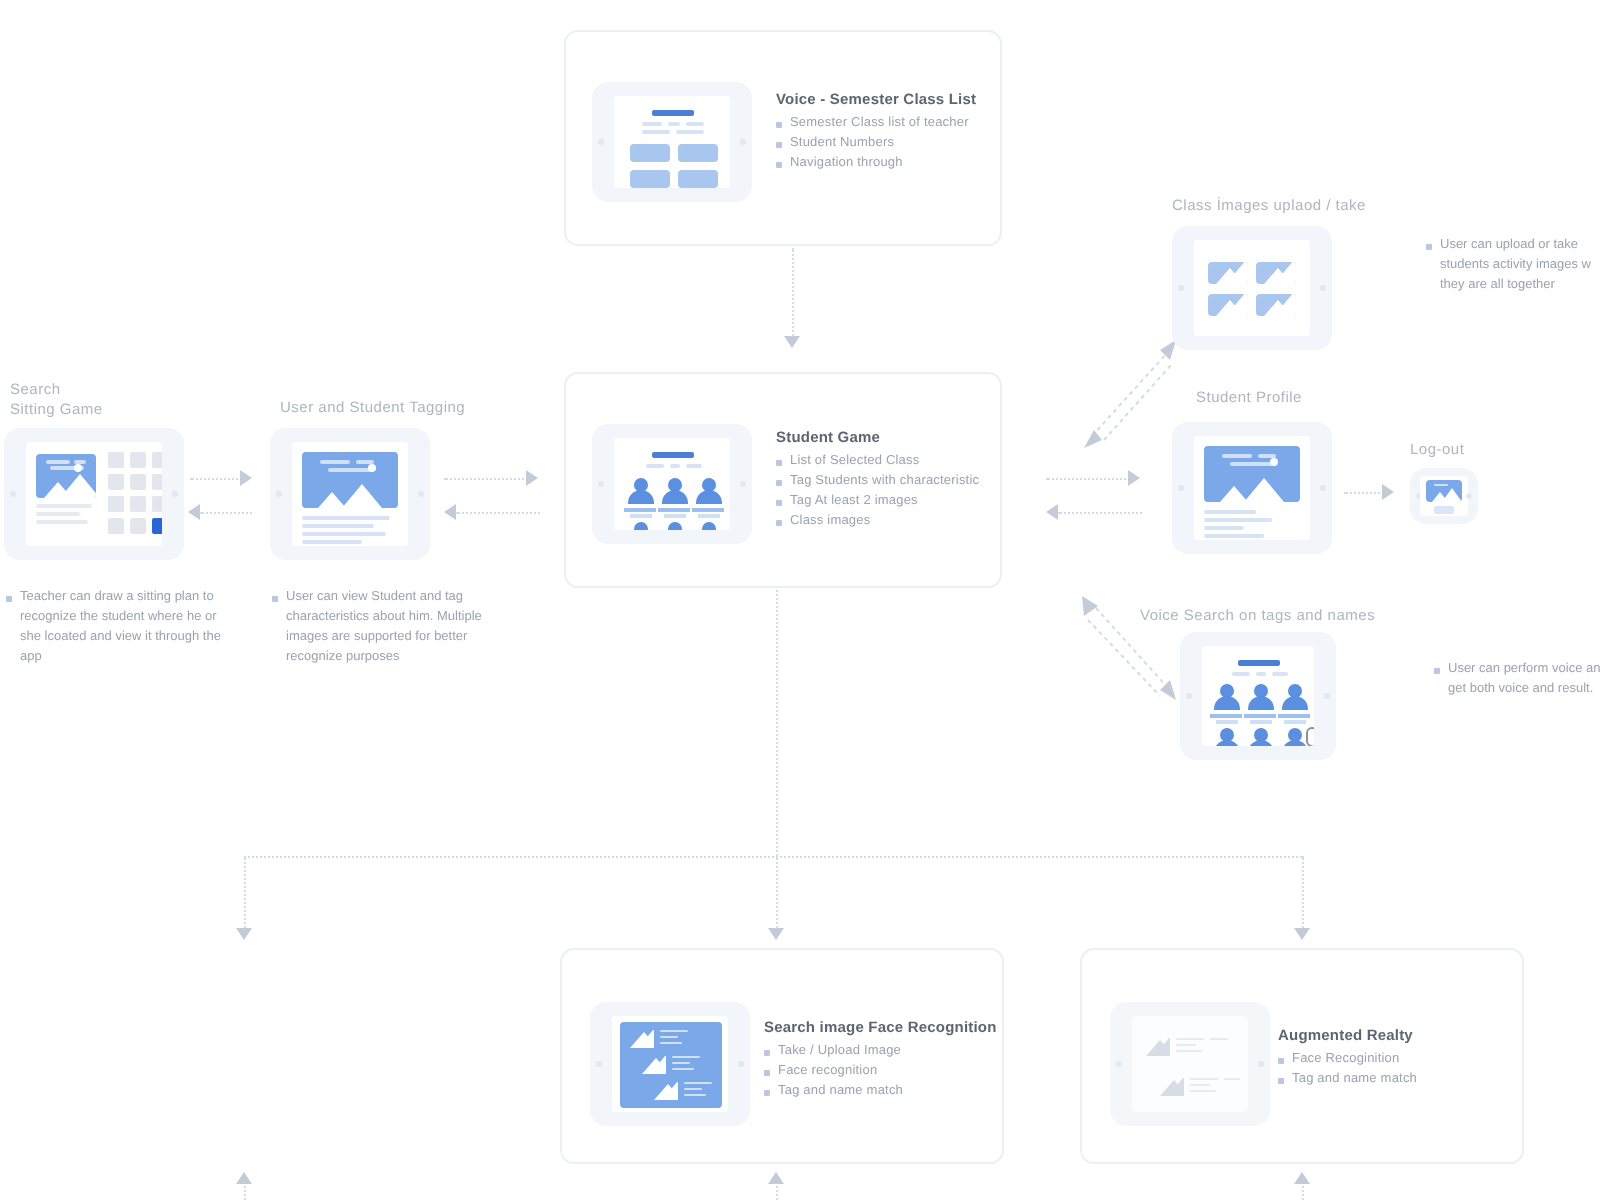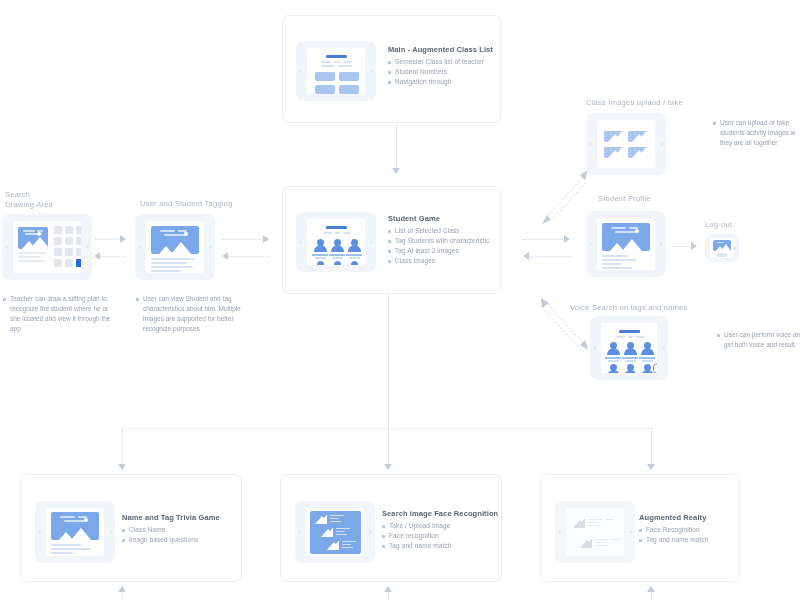--- a/index.html
+++ b/index.html
@@ -202,21 +202,21 @@
         <div class="bar" style="left:27px;top:13px;width:6px;height:1.5px;"></div>
         <div class="bar" style="left:36px;top:13px;width:9px;height:1.5px;"></div>
         <div class="bar" style="left:14px;top:17px;width:14px;height:1.5px;"></div>
         <div class="bar" style="left:31px;top:17px;width:14px;height:1.5px;"></div>
         <div class="tile" style="left:8px;top:24px;width:20px;height:9px;"></div>
         <div class="tile" style="left:32px;top:24px;width:20px;height:9px;"></div>
         <div class="tile" style="left:8px;top:37px;width:20px;height:9px;"></div>
         <div class="tile" style="left:32px;top:37px;width:20px;height:9px;"></div>
       </div>
     </div>
-    <div class="ttl" style="left:105px;top:29px;">Main - Augmented Class List</div>
+    <div class="ttl" style="left:105px;top:29px;">Voice - Semester Class List</div>
     <div class="bullets" style="left:104px;top:41px;">
       <div>Semester Class list of teacher</div>
       <div>Student Numbers</div>
       <div>Navigation through</div>
     </div>
   </div>
 
   <div class="card" style="left:282px;top:186px;width:219px;height:108px;">
     <div class="tablet" style="left:13px;top:25px;width:80px;height:60px;">
       <div class="screen">
@@ -258,21 +258,21 @@
       <div>List of Selected Class</div>
       <div>Tag Students with characteristic</div>
       <div>Tag At least 2 images</div>
       <div>Class images</div>
     </div>
   </div>
 
   <div>
     <div class="sect-label" style="left:5px;top:190px;width:90px;">
       <span>Search</span><br>
-      <span>Drawing Area</span>
+      <span>Sitting Game</span>
     </div>
     <div class="tablet" style="left:2px;top:214px;width:90px;height:66px;">
       <div class="screen">
         <div class="tile hero mtn" style="left:5px;top:6px;width:30px;height:22px;">
           <div class="bar" style="left:5px;top:3px;width:12px;height:1.5px;background:#cfe0f7;"></div>
           <div class="bar" style="left:19px;top:3px;width:6px;height:1.5px;background:#cfe0f7;"></div>
           <div class="bar" style="left:7px;top:6px;width:17px;height:1.5px;background:#cfe0f7;"></div>
           <u></u>
             <i></i>
             <i class="b"></i>
@@ -422,43 +422,20 @@
             <path d="M2.5 8.5a4.5 4.5 0 0 0 9 0" fill="none" stroke="#8a949f" stroke-width="1"></path>
             <line x1="7" y1="13" x2="7" y2="17" stroke="#8a949f" stroke-width="1"></line>
             <line x1="4" y1="17.5" x2="10" y2="17.5" stroke="#8a949f" stroke-width="1"></line>
           </svg>
         </div>
       </div>
     </div>
     <div class="note" style="left:716px;top:330px;width:80px;">User can perform voice and get both voice and result.</div>
   </div>
 
-  <div class="card" style="left:20px;top:474px;width:222px;height:108px;">
-    <div class="tablet" style="left:14px;top:26px;width:80px;height:62px;">
-      <div class="screen">
-        <div class="tile hero mtn" style="left:5px;top:4px;width:48px;height:28px;">
-          <div class="bar" style="left:9px;top:4px;width:15px;height:1.5px;background:#cfe0f7;"></div>
-          <div class="bar" style="left:27px;top:4px;width:9px;height:1.5px;background:#cfe0f7;"></div>
-          <div class="bar" style="left:13px;top:8px;width:22px;height:1.5px;background:#cfe0f7;"></div>
-          <u></u>
-            <i style="left:16%;"></i>
-            <i class="b" style="left:42%;"></i>
-        </div>
-        <div class="bar" style="left:5px;top:36px;width:30px;height:1.5px;"></div>
-        <div class="bar" style="left:5px;top:40px;width:40px;height:1.5px;"></div>
-        <div class="bar" style="left:5px;top:44px;width:22px;height:1.5px;"></div>
-
-      </div>
-    </div>
-    <div class="ttl" style="left:101px;top:38px;">Name and Tag Trivia Game</div>
-    <div class="bullets" style="left:100px;top:50px;">
-      <div>Class Name</div>
-      <div>Image based questions</div>
-    </div>
-  </div>
 
   <div class="card" style="left:280px;top:474px;width:222px;height:108px;">
     <div class="tablet" style="left:14px;top:26px;width:80px;height:62px;">
       <div class="screen">
         <div class="tile hero" style="left:4px;top:3px;width:51px;height:43px;">
           <div class="mtn" style="left:3px;top:4px;width:14px;height:9px;">
               <i style="left:12%;"></i>
               <i class="b" style="left:42%;"></i>
             </div>
           <div class="bar" style="left:20px;top:4px;width:14px;height:1.2px;background:#cfe0f7;"></div>
@@ -482,21 +459,21 @@
       </div>
     </div>
     <div class="ttl" style="left:101px;top:34px;">Search image Face Recognition</div>
     <div class="bullets" style="left:100px;top:46px;">
       <div>Take / Upload Image</div>
       <div>Face recognition</div>
       <div>Tag and name match</div>
     </div>
   </div>
 
-  <div class="card" style="left:540px;top:474px;width:200px;height:108px;">
+  <div class="card" style="left:540px;top:474px;width:222px;height:108px;">
     <div class="tablet" style="left:14px;top:26px;width:80px;height:62px;background:#f4f7fa;">
       <div class="screen" style="background:#fcfdfe;">
         <div class="mtn" style="left:5px;top:11px;width:14px;height:9px;">
           <i style="left:12%;border-bottom-color:#d7dde5;"></i>
             <i class="b" style="left:42%;border-bottom-color:#d7dde5;"></i>
         </div>
         <div class="bar grey" style="left:22px;top:11px;width:14px;height:1.2px;"></div>
         <div class="bar grey" style="left:39px;top:11px;width:9px;height:1.2px;"></div>
         <div class="bar grey" style="left:22px;top:14px;width:10px;height:1.2px;"></div>
         <div class="bar grey" style="left:22px;top:17px;width:13px;height:1.2px;"></div>

